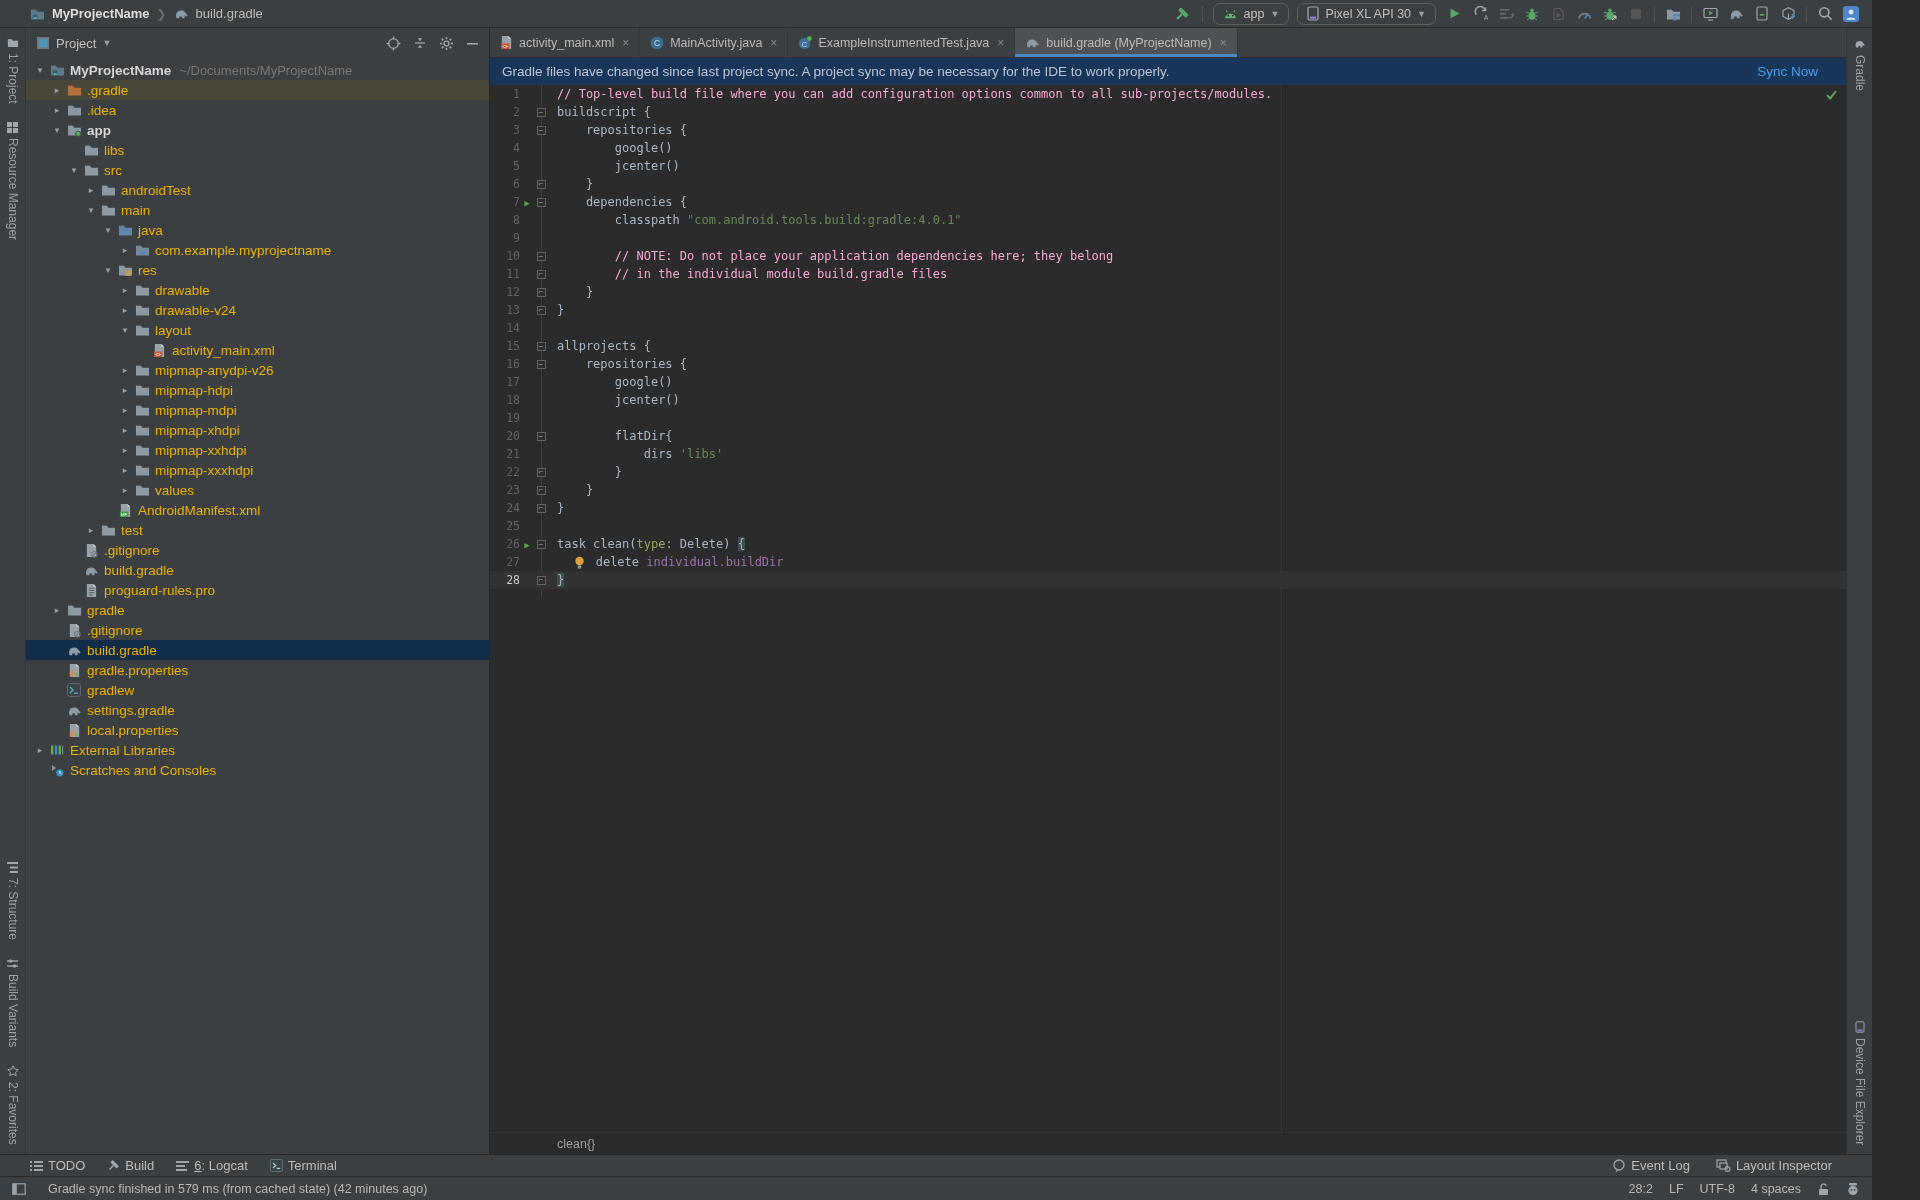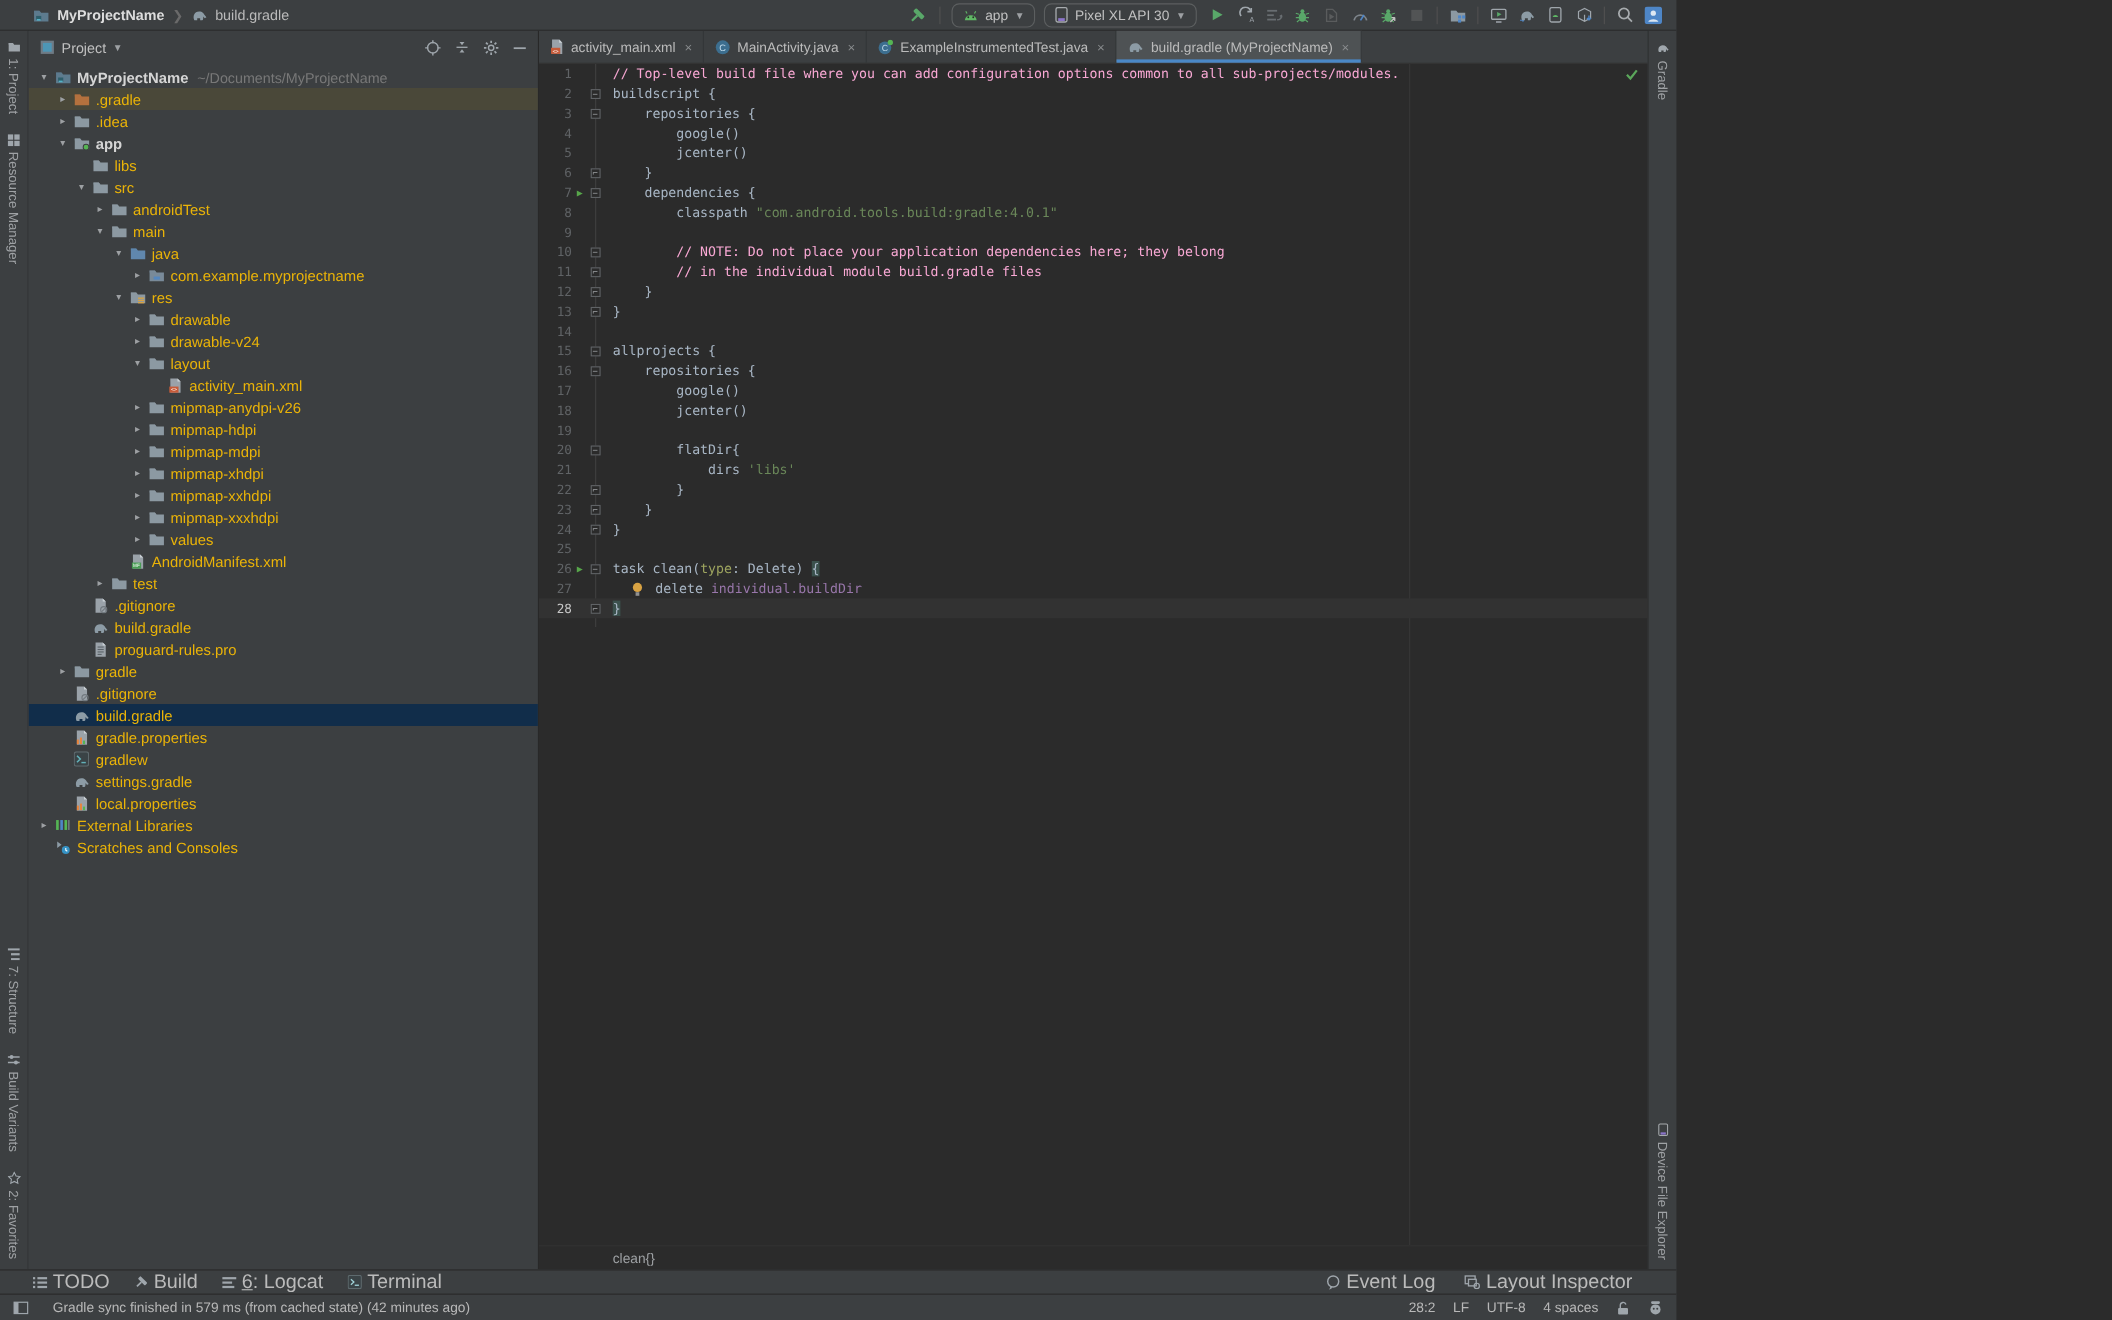--- a/index.html
+++ b/index.html
@@ -1,18 +1,18 @@
 <!DOCTYPE html>
 <html><head>
 <meta charset="utf-8">
 <style>
   * { margin:0; padding:0; box-sizing:border-box; }
   html,body { background:#2b2b2b; }
   #app {
-    width:1524px; height:1200px;
+    width:1872px; height:1200px;
     display:flex; flex-direction:column;
     font-family:"Liberation Sans", sans-serif;
     color:#bbbbbb; overflow:hidden; position:relative;
     background:#3c3f41;
     -webkit-font-smoothing:antialiased;
   }
   
   .titlebar { height:28px; background:#3c3f41; border-bottom:1px solid #282828;
     display:flex; align-items:center; padding:0 8px 0 30px; flex:0 0 auto; }
   .tb-left { display:flex; align-items:center; gap:7px; font-size:13px; }
@@ -77,21 +77,21 @@
   .tk-c { color:#f9a8d4; } .tk-d { color:#a9b7c6; } .tk-s { color:#6a8759; }
   .tk-p { color:#9876aa; } .tk-np { color:#9da45f; }
   .tk-bh { color:#a9b7c6; background:#3b514d; }
   .bulb { display:inline-flex; vertical-align:middle; margin:0 3px; cursor:pointer; }
   .inspect-ok { position:absolute; top:3px; right:8px; cursor:pointer; }
   .crumbs { height:22px; border-top:1px solid #323232; display:flex; align-items:center;
     padding-left:67px; font-size:12.5px; color:#9da0a3; flex:0 0 auto; background:#2b2b2b; }
   .crumb { cursor:pointer; }
   
   .bottombar { height:22px; background:#3c3f41; border-top:1px solid #282828; display:flex; align-items:center;
-    padding:0 40px 0 30px; gap:22px; font-size:18px; flex:0 0 auto; }
+    padding:0 40px 0 30px; gap:22px; font-size:13px; flex:0 0 auto; }
   .bb-item { display:flex; align-items:center; gap:5px; color:#bbbbbb; cursor:pointer; }
   .bb-right { margin-left:auto; display:flex; gap:26px; }
   .statusbar { height:24px; background:#3c3f41; border-top:1px solid #282828; display:flex; align-items:center;
     padding:0 12px; font-size:12.5px; color:#b8b8b8; gap:10px; flex:0 0 auto; }
   .sb-msg { margin-left:12px; }
   .sb-right { margin-left:auto; display:flex; align-items:center; gap:16px; }
   .sb-item { cursor:pointer; }
   .ic svg { display:block; }
   u { text-decoration:underline; }
 </style>
@@ -862,20 +862,24 @@
           <div class="tab active">
             <span class="ic">
               <svg width="15" height="13" viewBox="0 0 17 14">
                 <path d="M3 12.5C1.2 8.5 2.8 3.5 8 3.5c3.6 0 4.6 2 5.6 3.6l1.9 2.3-1.8 1.2-1.4-2c-.3 1.6.2 3.9-1.3 3.9H9v-2H6v2z" fill="#8c9ba5"></path>
               </svg>
             </span>
             <span>build.gradle (MyProjectName)</span>
             <span class="x">×</span>
           </div>
         </div>
+      <div class="banner">
+        <span>Gradle files have changed since last project sync. A project sync may be necessary for the IDE to work properly.</span>
+        <a>Sync Now</a>
+      </div>
       <div class="codewrap" id="code">
         <div class="foldline"></div>
         <div class="marginline"></div>
         <span class="inspect-ok ic">
             <svg width="13" height="13" viewBox="0 0 13 13">
               <path d="M2 7l3.2 3.4L11 3" fill="none" stroke="#5ba75b" stroke-width="2"></path>
             </svg>
           </span>
       <div class="cl">
             <span class="num">1</span>

